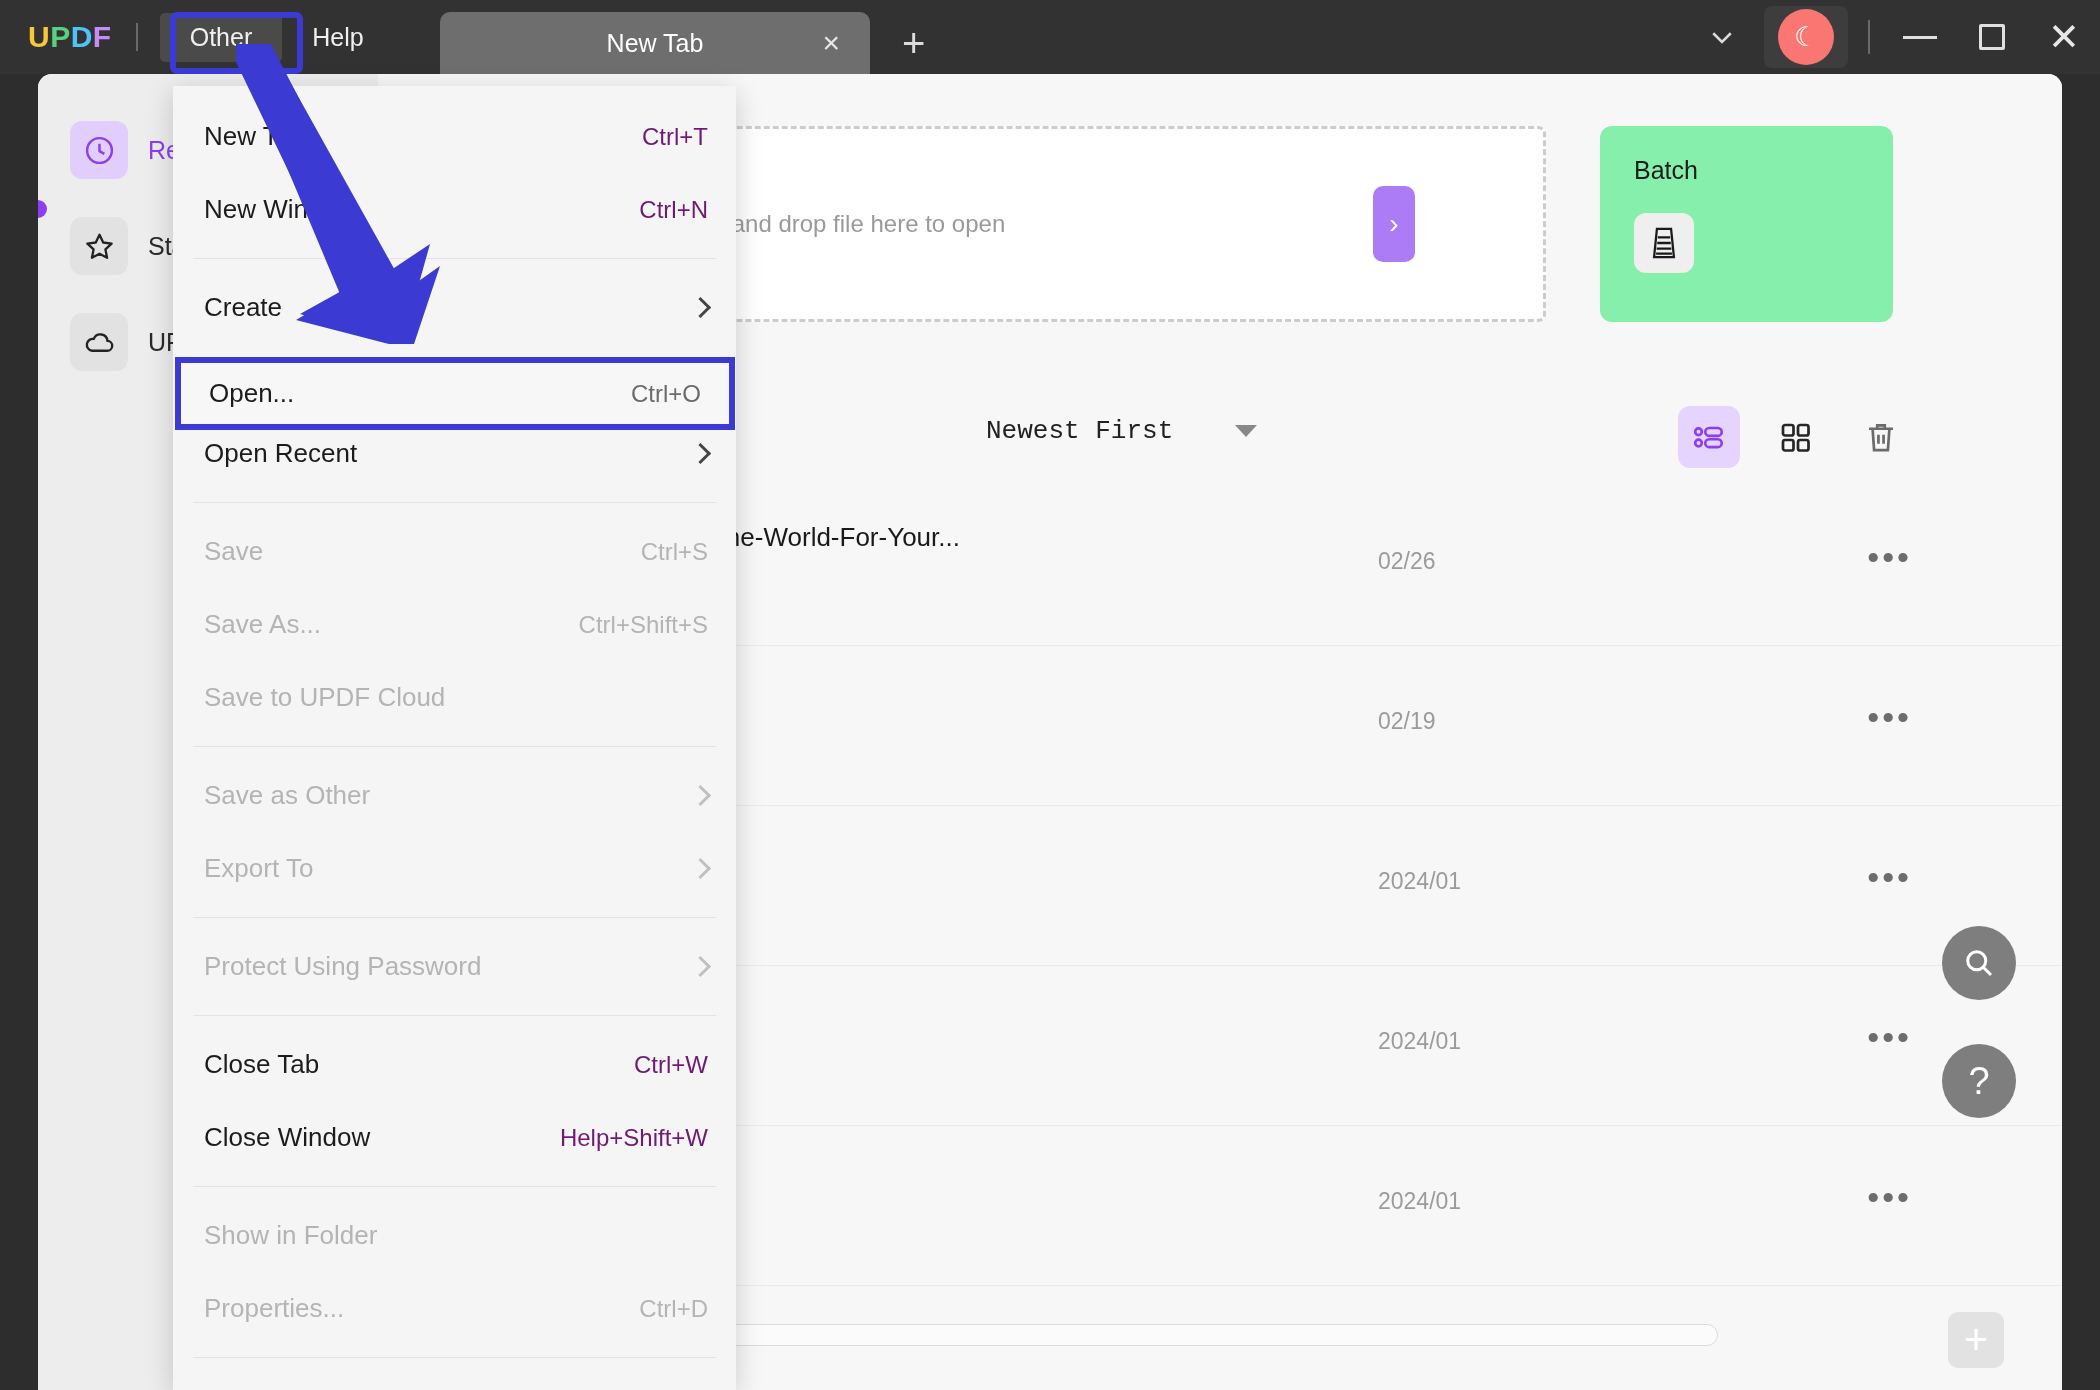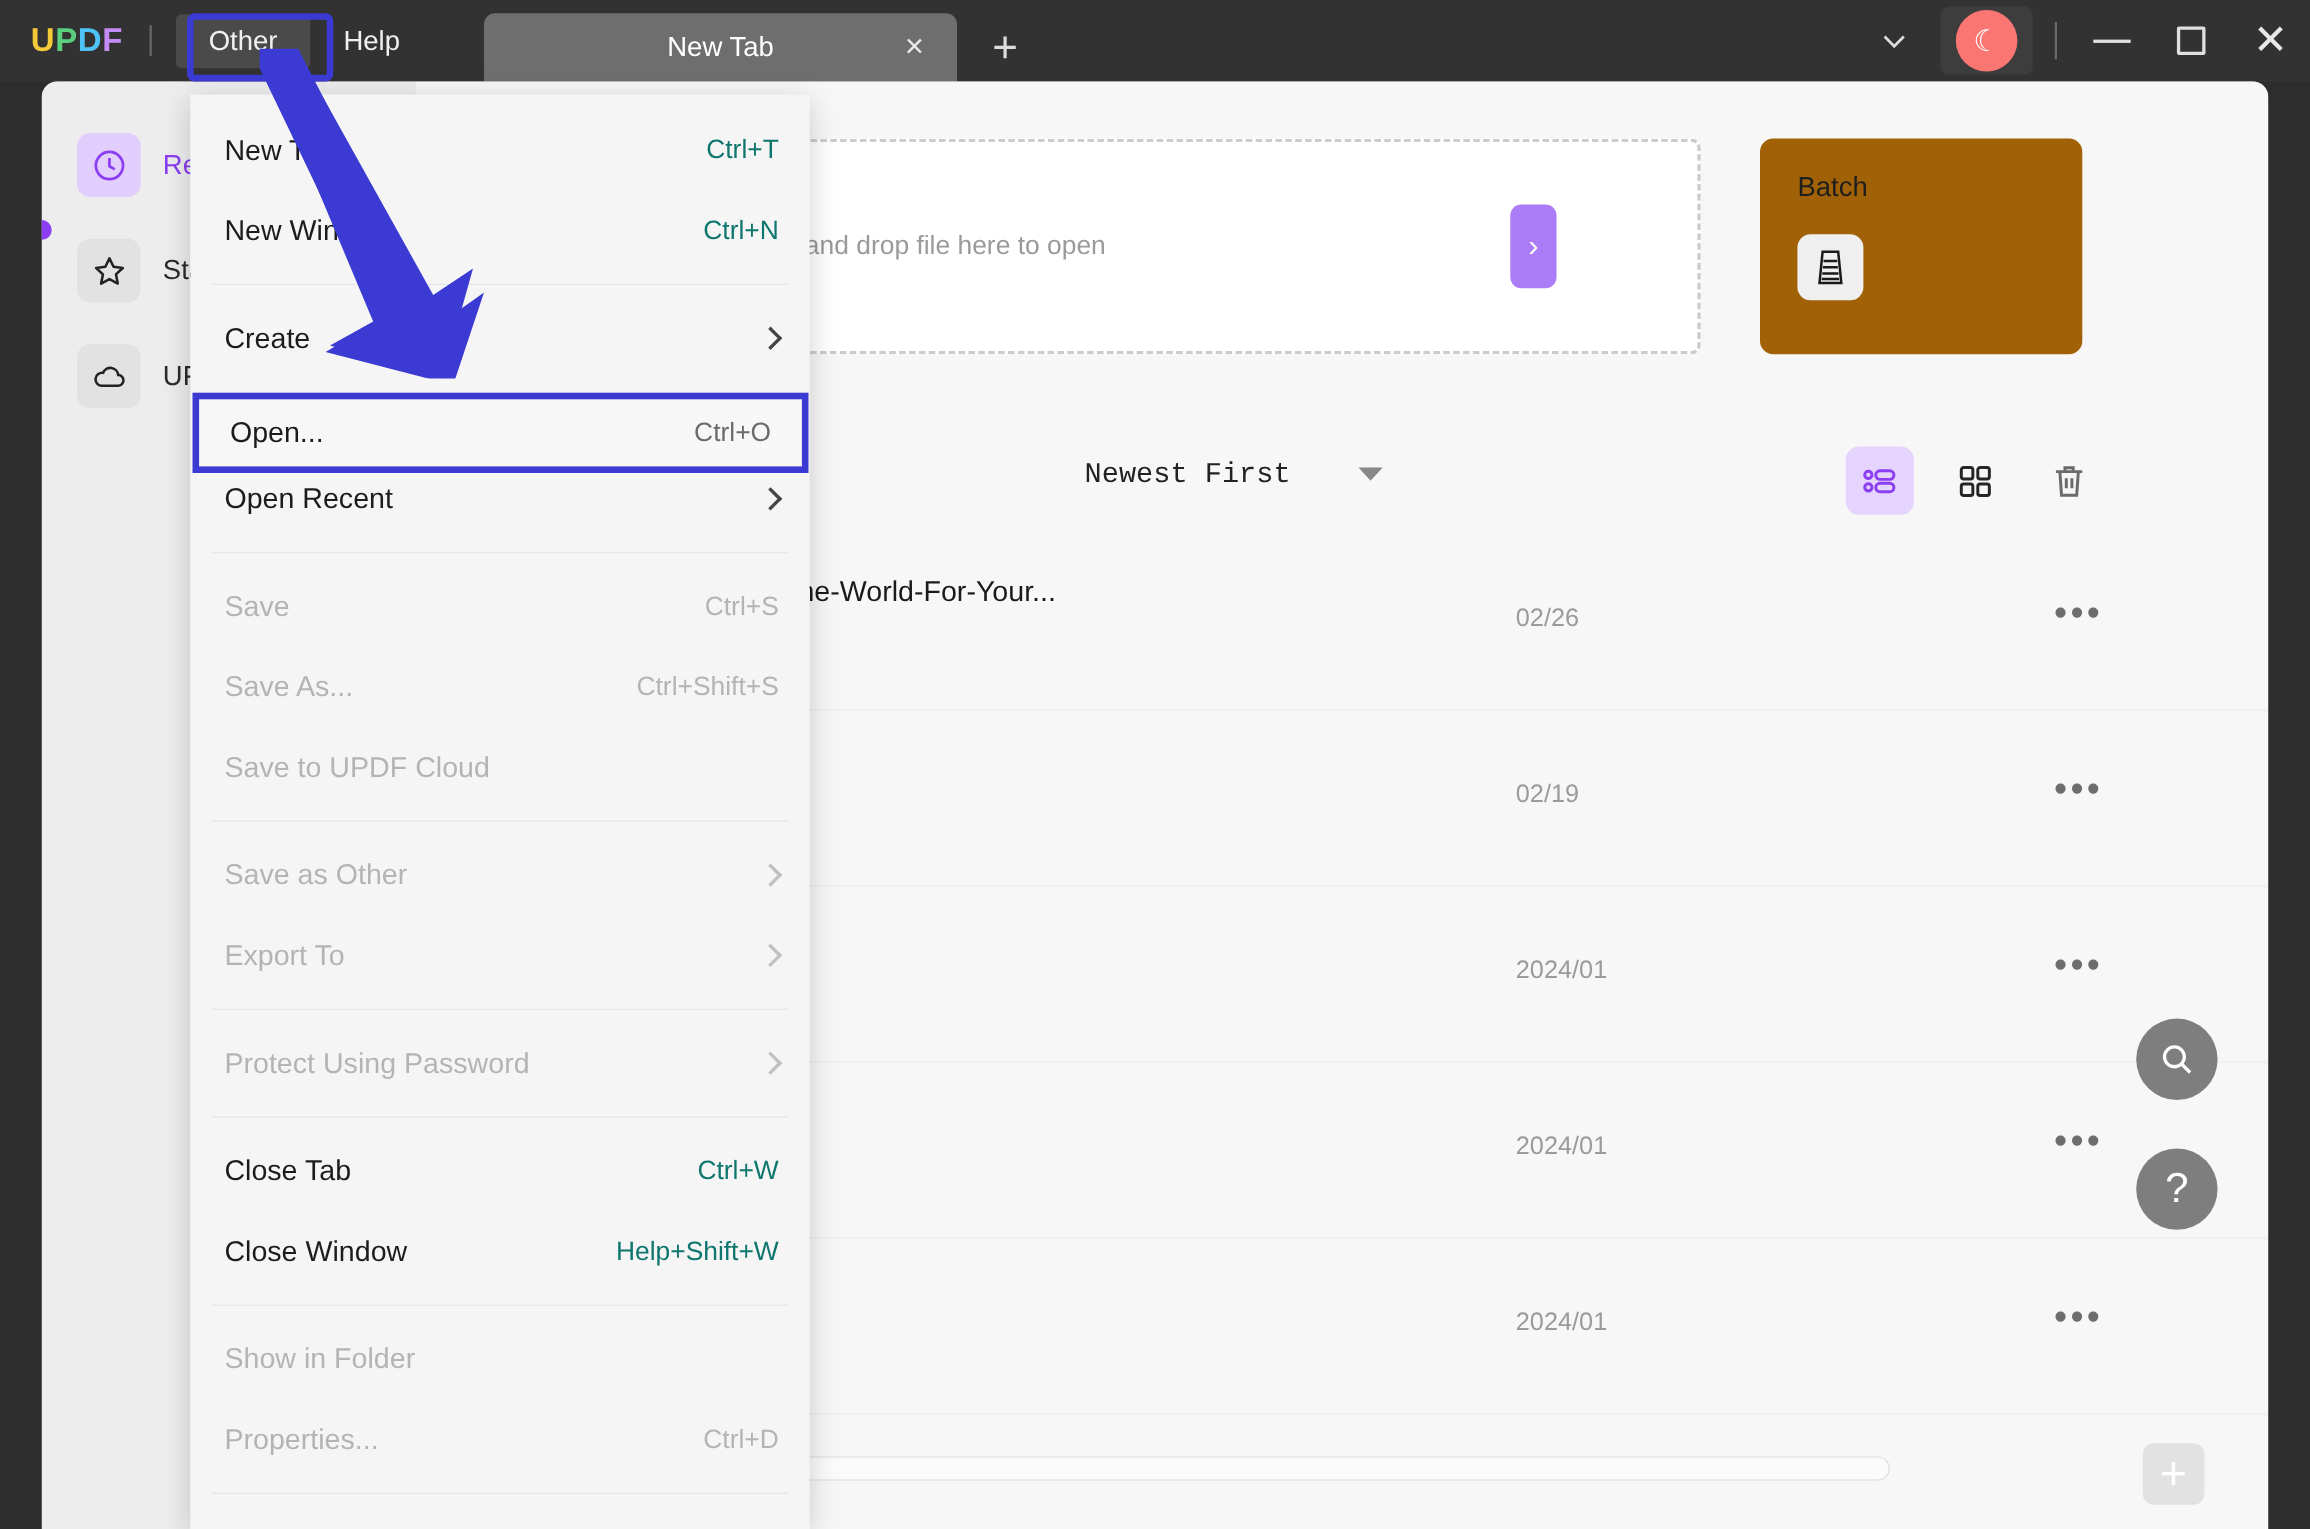--- a/index.html
+++ b/index.html
@@ -165,21 +165,21 @@
     position: absolute; right: 128px; top: 50%;
     transform: translateY(-50%);
     width: 42px; height: 76px; border-radius: 10px;
     background: #ab7cf5;
     display: flex; align-items: center; justify-content: center;
     color: #fff; font-size: 28px;
   }
   .batchcard {
     position: absolute; left: 1222px; top: 52px;
     width: 293px; height: 196px;
-    background: #a16207; border-radius: 12px;
+    background: #86efac; border-radius: 12px;
     padding: 30px 34px;
   }
   .batch-title { font-size: 25px; color: #1e1e1e; }
   .batch-ico {
     margin-top: 28px;
     width: 60px; height: 60px; border-radius: 12px;
     background: #efefef;
     display: flex; align-items: center; justify-content: center;
   }
   .batch-ico svg { width: 34px; height: 38px; }
@@ -270,21 +270,21 @@
     height: 1304px;
   }
   .mi {
     position: relative;
     height: 73px;
     display: flex; align-items: center;
     padding: 0 28px 0 31px;
   }
   .mi-label { font-size: 26px; color: #1c1c1c; white-space: nowrap; }
   .mi-short {
-    margin-left: auto; font-size: 24px; color: #0f766e;
+    margin-left: auto; font-size: 24px; color: #701a75;
     white-space: nowrap;
   }
   .mi.disabled .mi-label,
   .mi.disabled .mi-short { color: #b4b4b4; }
   .mi-arrow {
     margin-left: auto;
     width: 15px; height: 15px;
     border-right: 3px solid #444;
     border-top: 3px solid #444;
     transform: rotate(45deg);

